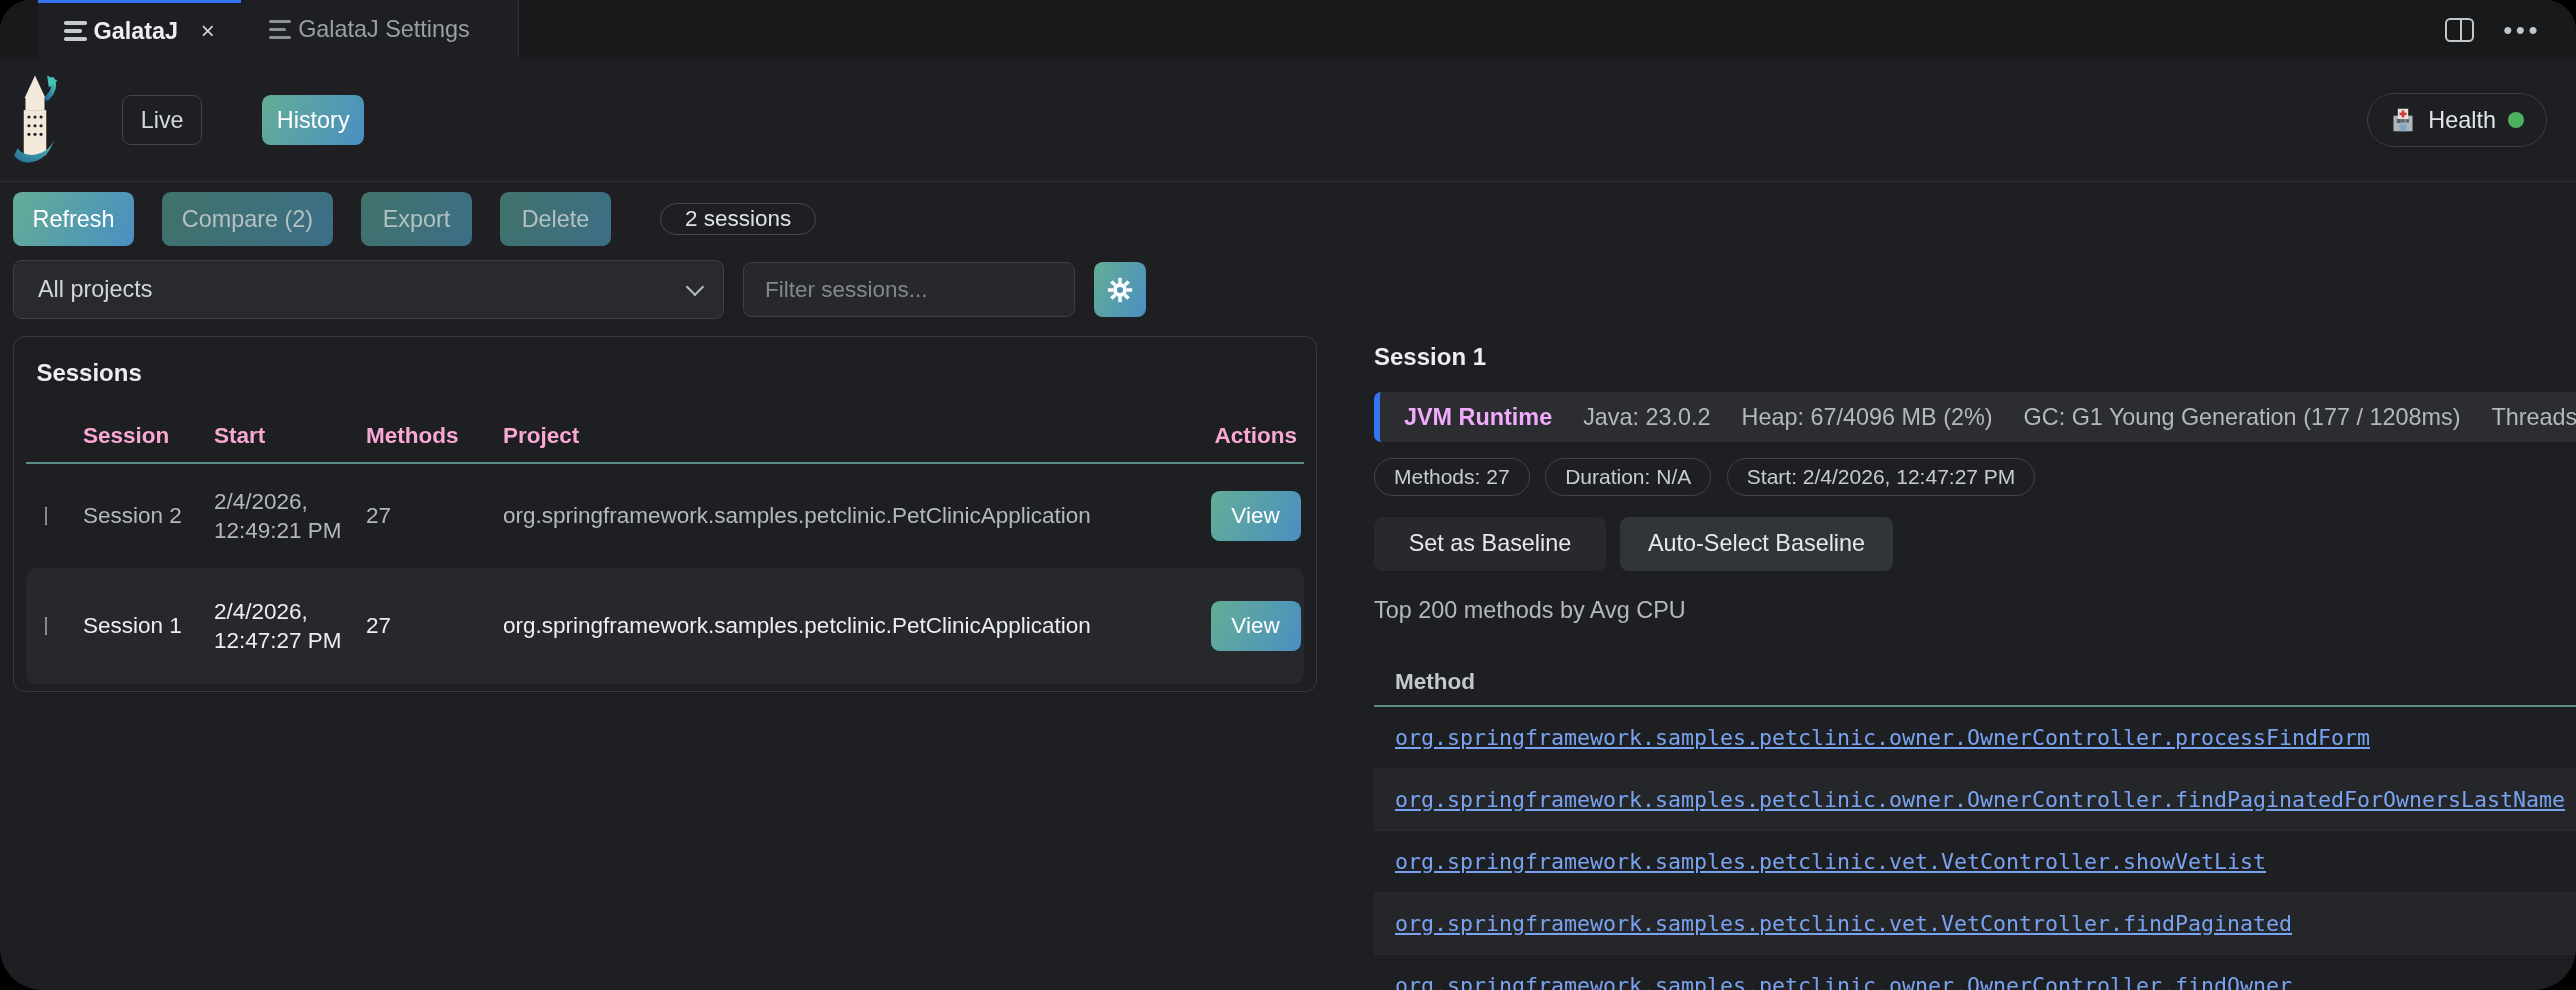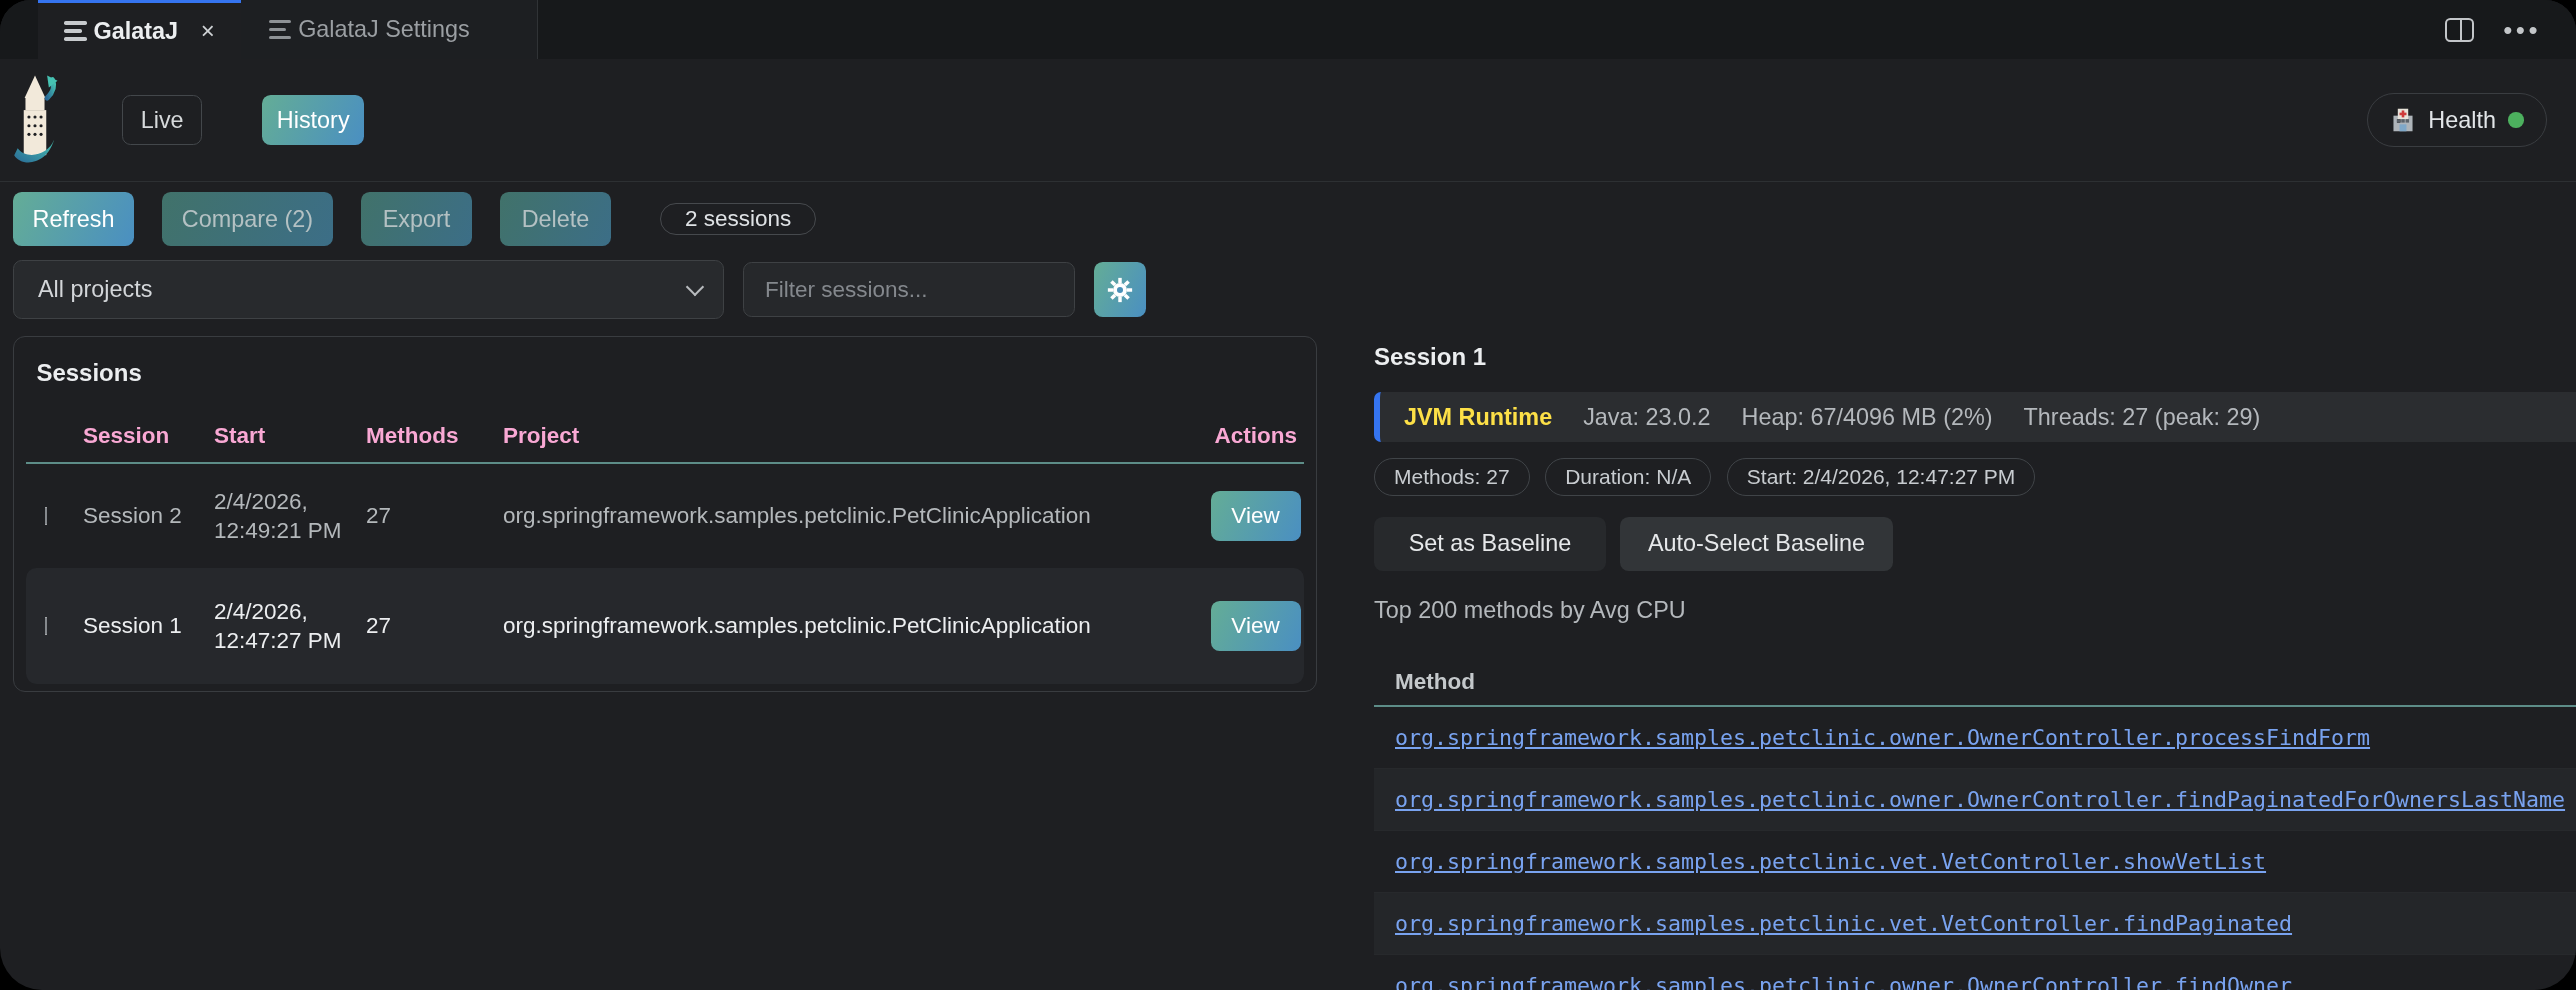--- a/index.html
+++ b/index.html
@@ -6,21 +6,21 @@
   html,body { background:#000; }
   body { font-family:"Liberation Sans", sans-serif; }
   .screen { position:relative; width:2576px; height:990px; background:#000; overflow:hidden; }
   .window { position:absolute; inset:0; background:#1e1f22; border-radius:31px 31px 42px 42px; overflow:hidden; }
 
   
   .tabbar { position:absolute; left:0; top:0; right:0; height:59px; background:#17191b; display:flex; align-items:stretch; }
   .tab { display:flex; align-items:center; gap:7px; padding:0 26px; position:relative; cursor:pointer; }
   .tab.active { margin-left:38px; background:#1e1f22; border-top:3.5px solid #3574f0; }
   .tab.active .tab-label { color:#eceef0; font-weight:bold; }
-  .tab.inactive { background:#1d1f22; border-right:0.9px solid #303336; padding:0 67px 0 28px; }
+  .tab.inactive { background:#1d1f22; border-right:0.9px solid #303336; padding:0 48px 0 28px; }
   .tab.inactive .tab-label { color:#9b9fa3; }
   .tab-label { font-size:23.4px; }
   .lines-icon { display:flex; flex-direction:column; gap:4.3px; width:22.5px; }
   .lines-icon i { display:block; height:3.5px; border-radius:1.7px; background:#c7cacd; }
   .lines-icon i:nth-child(2){ width:78%; }
   .tab.inactive .lines-icon i { background:#8e9296; }
   .close-x { color:#cfd2d5; font-size:24px; line-height:1; margin-left:15.6px; }
   .tabbar-right { margin-left:auto; display:flex; align-items:center; gap:29px; padding-right:35px; }
   .split-icon { width:29px; height:24px; border:2.2px solid #c3c6c9; border-radius:5.2px; position:relative; }
   .split-icon::after { content:""; position:absolute; left:50%; top:0; bottom:0; width:2.2px; background:#c3c6c9; }
@@ -67,21 +67,21 @@
   .srow-data .cell { color:#b4b8bb; font-size:22.5px; line-height:1.3; }
   .srow-data.selected { background:#26282c; border-radius:10.4px; min-height:116px; }
   .srow-data.selected .cell { color:#eceef0; }
   .checkbox { width:25px; height:25px; background:#ffffff; border:1.7px solid #85898d; border-radius:6px; margin-left:19px; cursor:pointer; }
   .view-btn { width:90px; height:50px; font-size:22.5px; margin-left:auto; margin-right:3.5px; }
 
   
   .detail-panel { position:absolute; left:1374px; top:343px; width:1401px; height:657px; }
   .detail-title { color:#eceef0; font-size:24px; font-weight:bold; }
   .jvmbar { margin-top:21px; height:50px; background:#2b2d30; border-left:6px solid #3574f0; border-radius:7px; display:flex; align-items:center; gap:31px; padding:0 24px; white-space:nowrap; overflow:hidden; }
-  .jvm-tab { color:#fde047; font-size:23.4px; font-weight:bold; cursor:pointer; }
+  .jvm-tab { color:#f0abfc; font-size:23.4px; font-weight:bold; cursor:pointer; }
   .jvm-item { color:#b4b8bc; font-size:23.4px; }
   .badges { margin-top:15.6px; display:flex; align-items:center; gap:15.6px; }
   .badge { height:38px; border:1.7px solid #404periodo447;%#); }
   .badge { height:38px; border:1.7px solid #404448; border-radius:19px; display:flex; align-items:center; padding:0 19px; color:#c8ccd0; font-size:21px; }
   .baseline-row { margin-top:21px; display:flex; gap:14px; }
   .base-btn { height:54px; border-radius:8.7px; font-size:23.4px; color:#e6e8ea; display:flex; align-items:center; justify-content:center; border:none; cursor:pointer; }
   .set-baseline { background:#27292c; width:232px; }
   .auto-baseline { background:#323538; width:273px; }
   .top-label { margin-top:26px; color:#b4b8bc; font-size:23.4px; }
   .mtable { margin-top:35px; }
@@ -233,20 +233,21 @@
       </div>
     </div>
 
     <div class="detail-panel">
       <div class="detail-title">Session 1</div>
 
       <div class="jvmbar">
         <span class="jvm-tab">JVM Runtime</span>
         <span class="jvm-item">Java: 23.0.2</span>
         <span class="jvm-item">Heap: 67/4096 MB (2%)</span>
+        <span class="jvm-item">GC: G1 Young Generation (177 / 1208ms)</span>
         <span class="jvm-item">Threads: 27 (peak: 29)</span>
 
       </div>
 
       <div class="badges">
         <span class="badge">Methods: 27</span>
         <span class="badge">Duration: N/A</span>
         <span class="badge">Start: 2/4/2026, 12:47:27 PM</span>
       </div>
 

